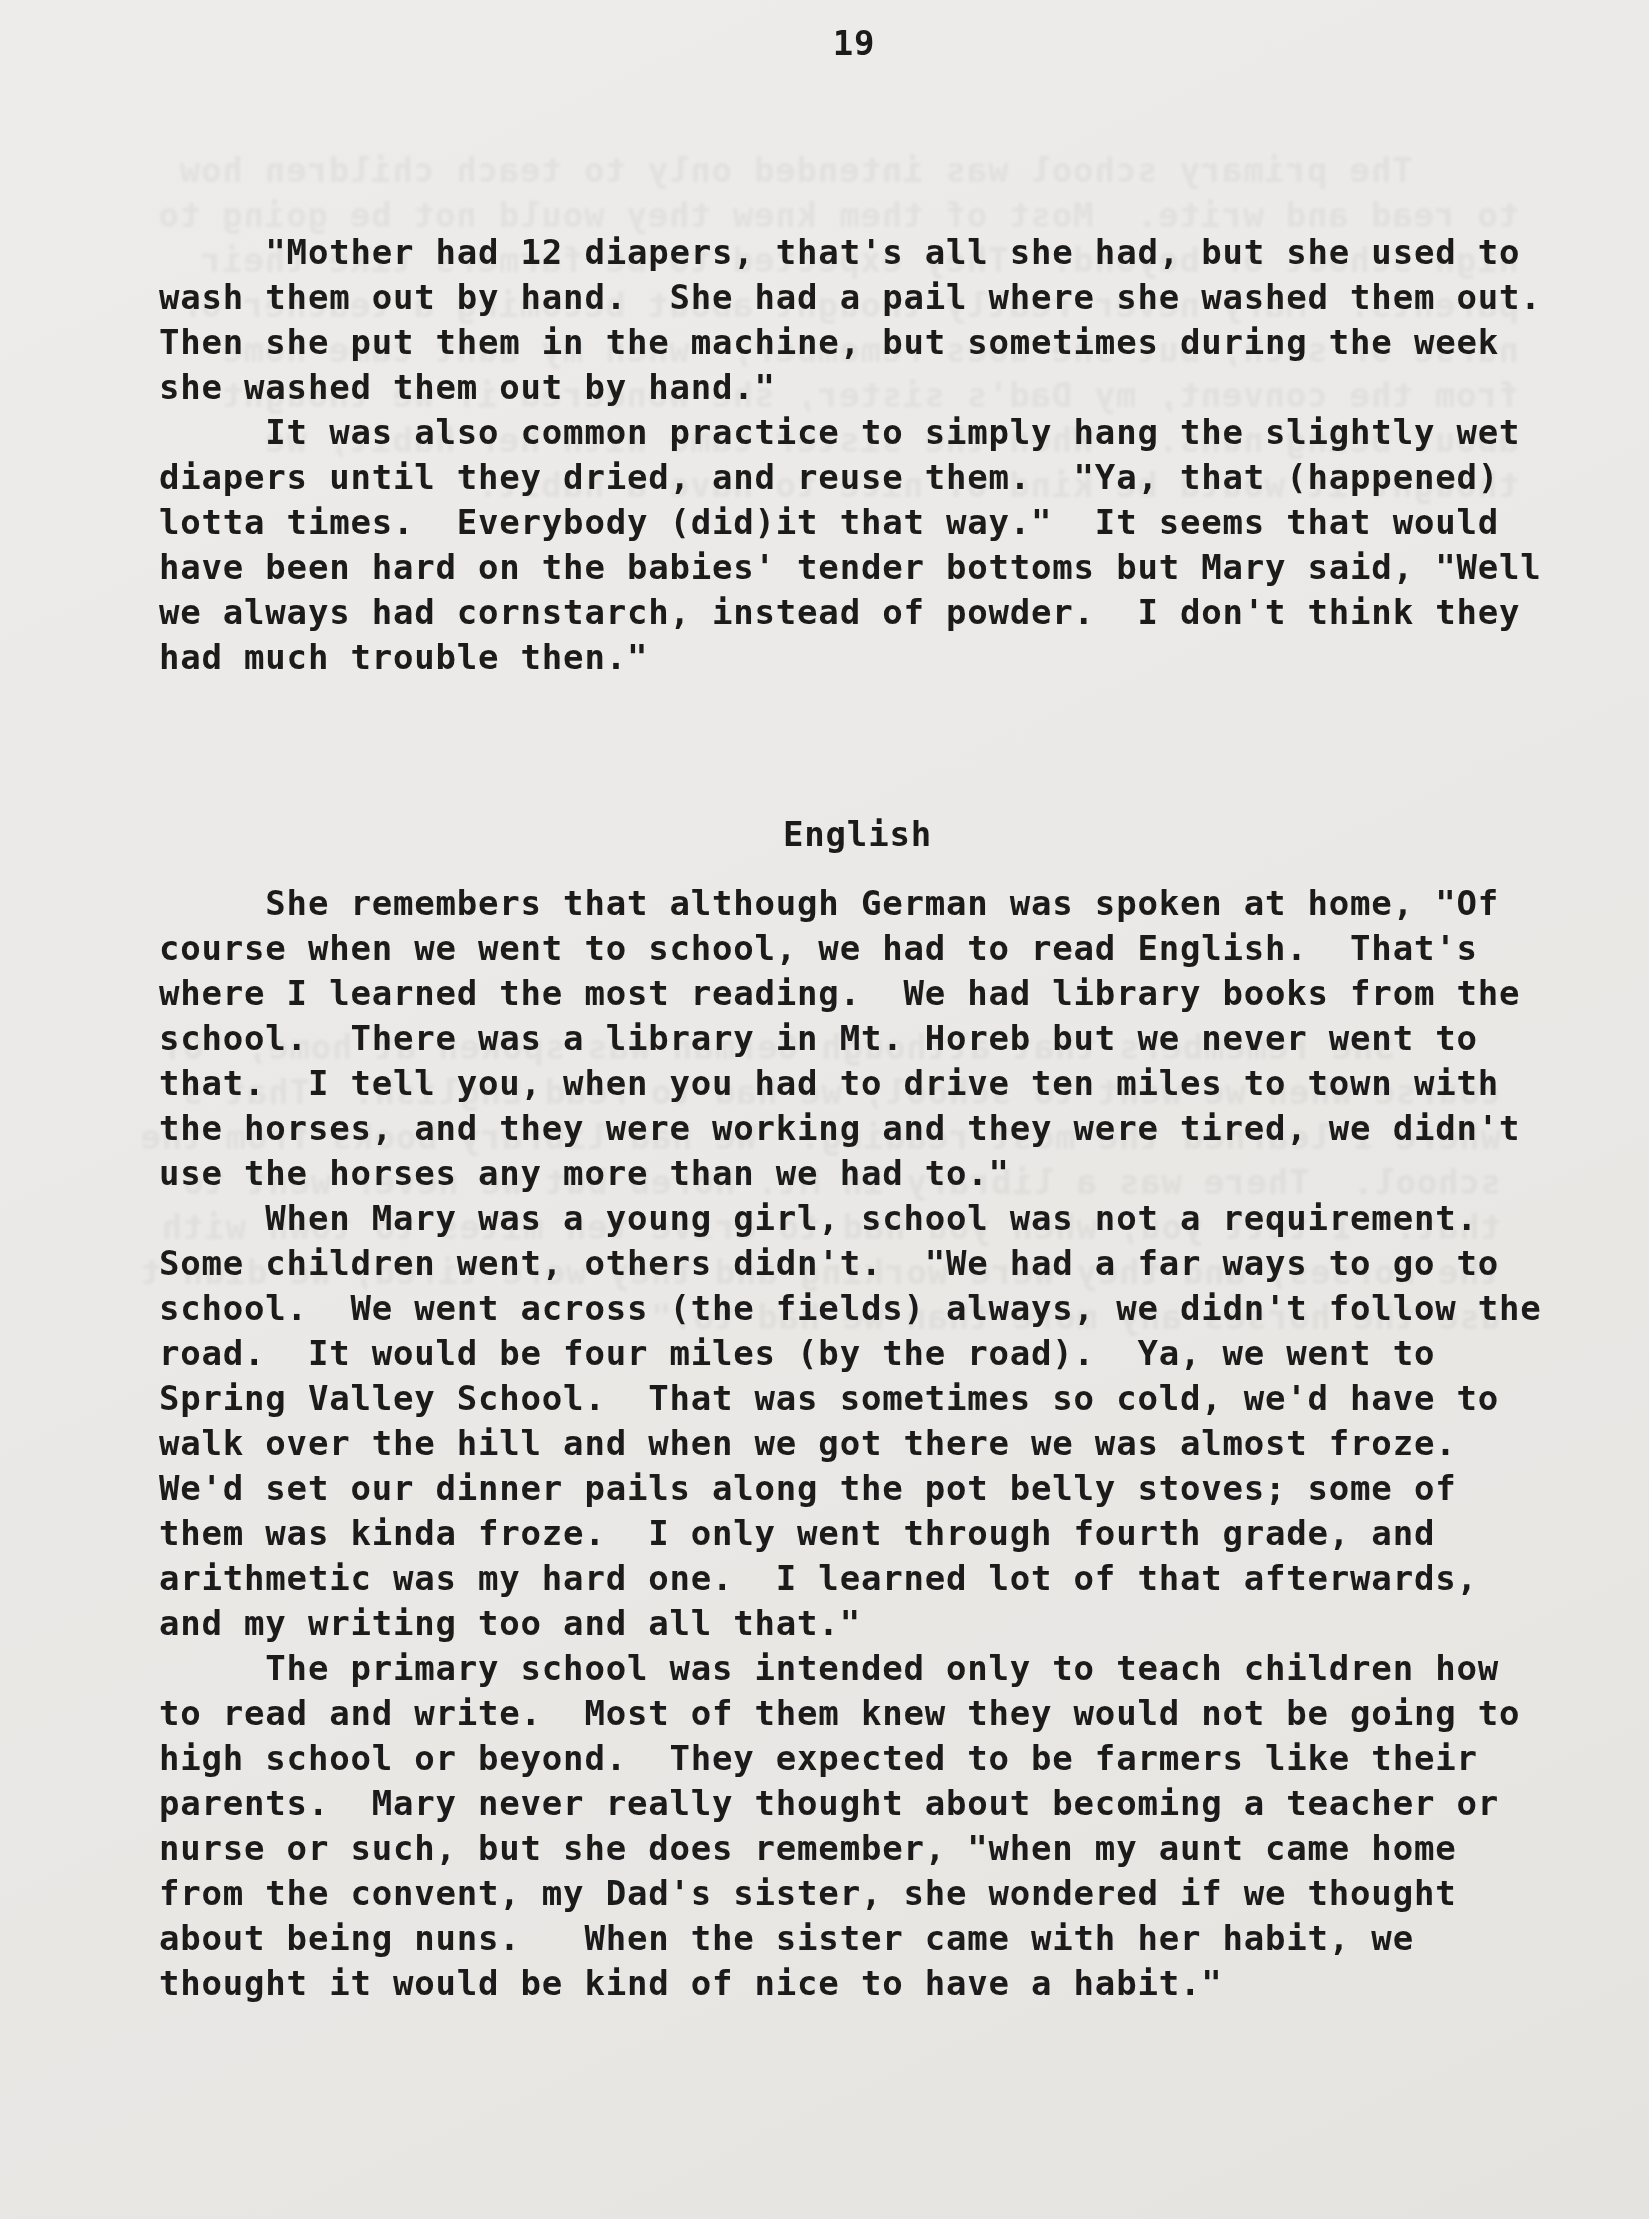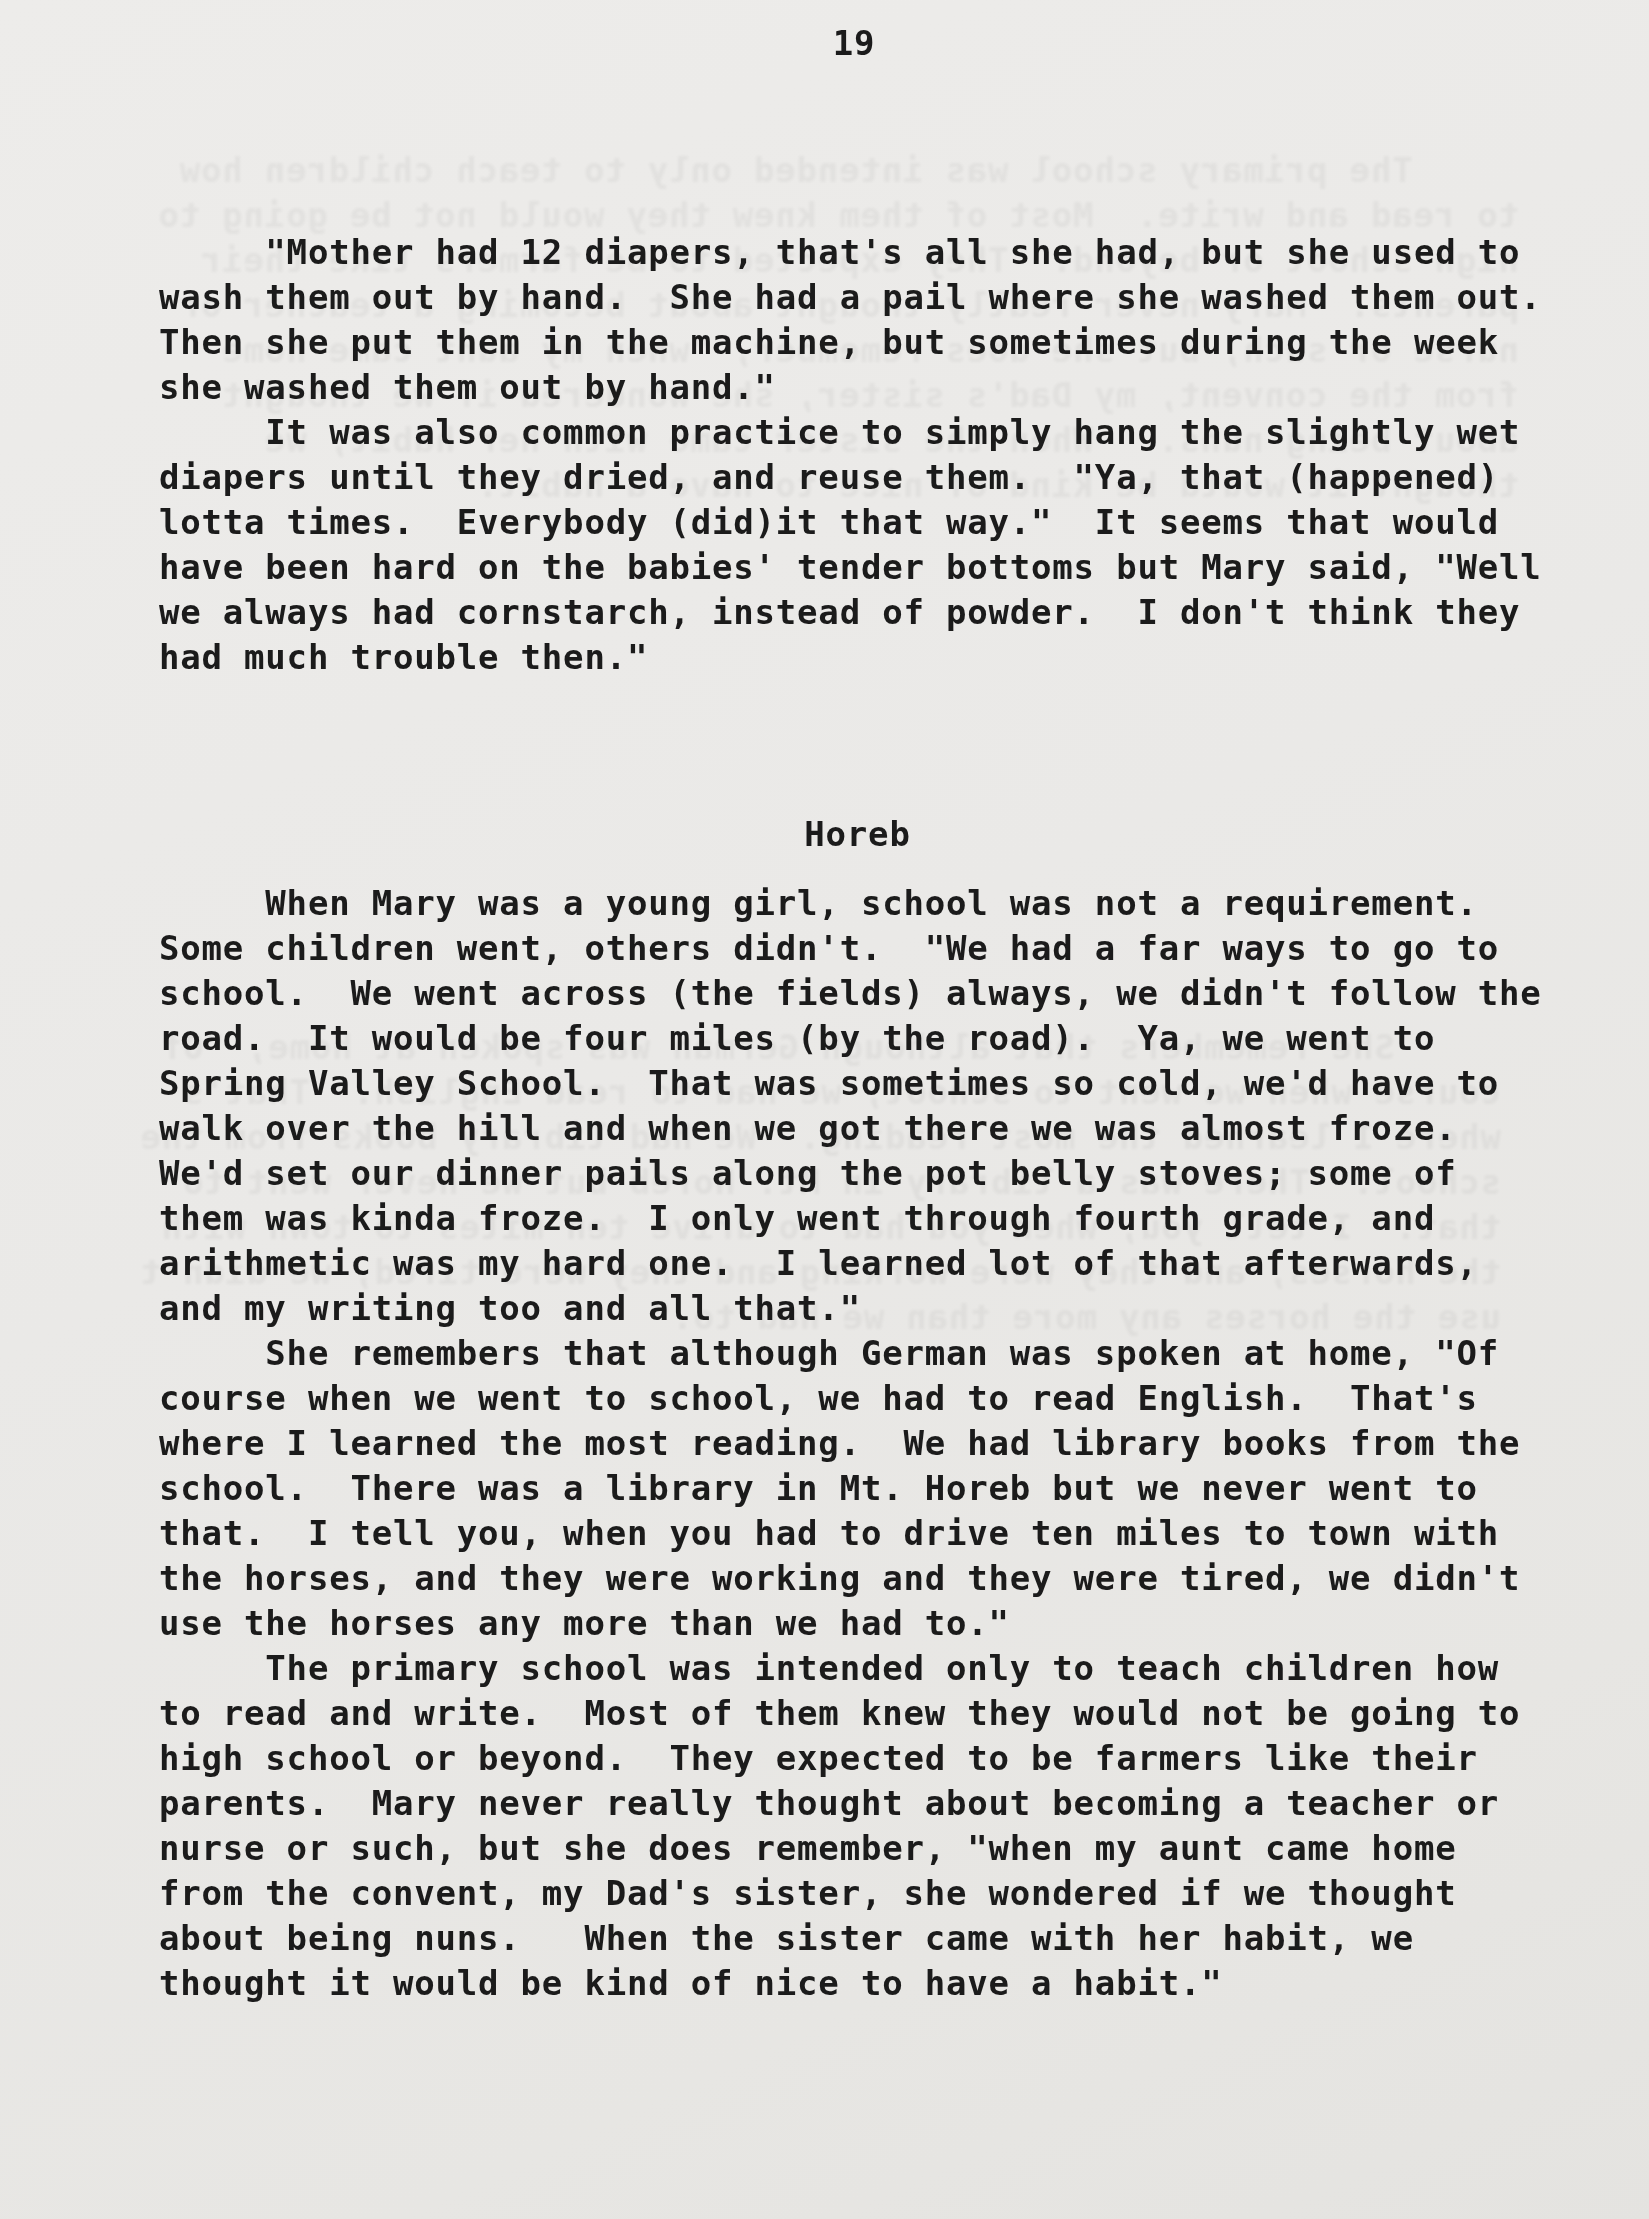--- a/index.html
+++ b/index.html
@@ -98,38 +98,38 @@
     <p class="para">     "Mother had 12 diapers, that's all she had, but she used to
 wash them out by hand.  She had a pail where she washed them out.
 Then she put them in the machine, but sometimes during the week
 she washed them out by hand."</p>
     <p class="para">     It was also common practice to simply hang the slightly wet
 diapers until they dried, and reuse them.  "Ya, that (happened)
 lotta times.  Everybody (did)it that way."  It seems that would
 have been hard on the babies' tender bottoms but Mary said, "Well
 we always had cornstarch, instead of powder.  I don't think they
 had much trouble then."</p>
-    <h2 class="section-heading">Horeb</h2>
+    <h2 class="section-heading">English</h2>
+    <p class="para">     She remembers that although German was spoken at home, "Of
+course when we went to school, we had to read English.  That's
+where I learned the most reading.  We had library books from the
+school.  There was a library in Mt. Horeb but we never went to
+that.  I tell you, when you had to drive ten miles to town with
+the horses, and they were working and they were tired, we didn't
+use the horses any more than we had to."</p>
     <p class="para">     When Mary was a young girl, school was not a requirement.
 Some children went, others didn't.  "We had a far ways to go to
 school.  We went across (the fields) always, we didn't follow the
 road.  It would be four miles (by the road).  Ya, we went to
 Spring Valley School.  That was sometimes so cold, we'd have to
 walk over the hill and when we got there we was almost froze.
 We'd set our dinner pails along the pot belly stoves; some of
 them was kinda froze.  I only went through fourth grade, and
 arithmetic was my hard one.  I learned lot of that afterwards,
 and my writing too and all that."</p>
-    <p class="para">     She remembers that although German was spoken at home, "Of
-course when we went to school, we had to read English.  That's
-where I learned the most reading.  We had library books from the
-school.  There was a library in Mt. Horeb but we never went to
-that.  I tell you, when you had to drive ten miles to town with
-the horses, and they were working and they were tired, we didn't
-use the horses any more than we had to."</p>
     <p class="para">     The primary school was intended only to teach children how
 to read and write.  Most of them knew they would not be going to
 high school or beyond.  They expected to be farmers like their
 parents.  Mary never really thought about becoming a teacher or
 nurse or such, but she does remember, "when my aunt came home
 from the convent, my Dad's sister, she wondered if we thought
 about being nuns.   When the sister came with her habit, we
 thought it would be kind of nice to have a habit."</p>
   </div>
 

